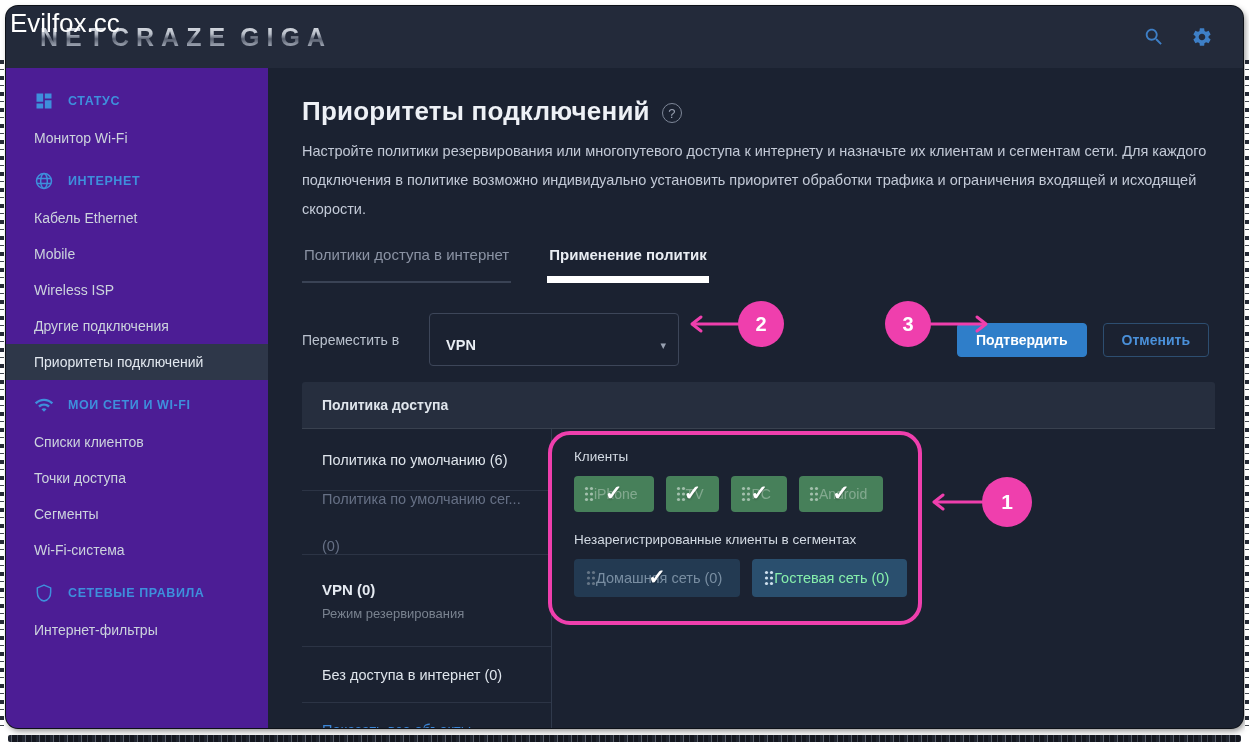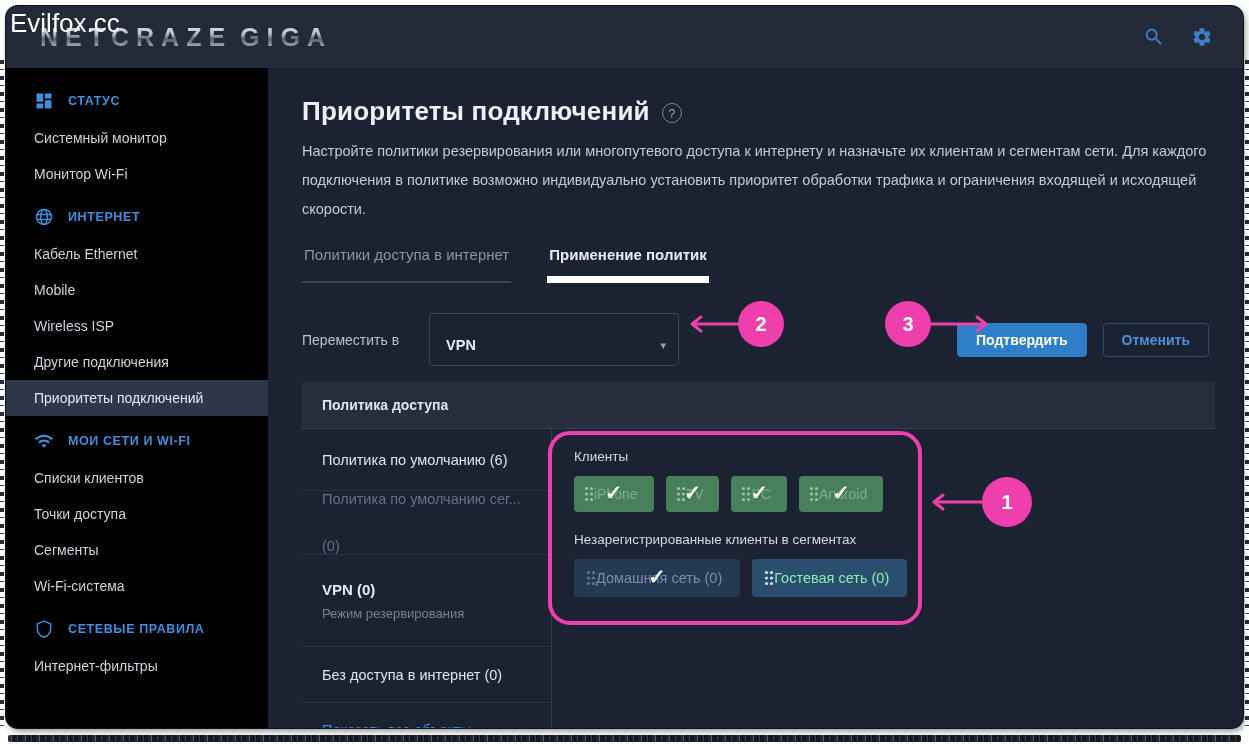--- a/index.html
+++ b/index.html
@@ -12,21 +12,21 @@
   .logo{display:flex;align-items:baseline;gap:8px;user-select:none;}
   .logo span{font-weight:700;font-size:25px;letter-spacing:7px;
     background:linear-gradient(180deg,#e6e9ee 0%,#b7bdc8 38%,#596070 55%,#9aa1ae 78%,#6a7180 100%);
     -webkit-background-clip:text;background-clip:text;color:transparent;}
   .topbar-icons{display:flex;align-items:center;gap:26px;}
   .tb-icon{width:22px;height:22px;color:#3e7fc6;cursor:pointer;}
   .tb-icon svg{width:100%;height:100%;fill:currentColor;}
   .watermark{position:absolute;top:2px;left:4px;z-index:60;color:#ffffff;font-size:26px;font-weight:400;}
   
   .body-row{display:flex;height:660px;}
-  .sidebar{width:262px;background:#000000;box-sizing:border-box;padding-top:8px;flex-shrink:0;}
+  .sidebar{width:262px;background:#4c1d95;box-sizing:border-box;padding-top:8px;flex-shrink:0;}
   .section-header{display:flex;align-items:center;height:38px;padding-left:28px;gap:14px;margin-top:6px;}
   .section-header .sec-icon{width:20px;height:20px;color:#3e8fdc;flex-shrink:0;}
   .section-header .sec-icon svg{width:100%;height:100%;}
   .section-header .sec-label{color:#3e8fdc;font-size:12.5px;font-weight:700;letter-spacing:.6px;}
   .side-item{height:36px;display:flex;align-items:center;padding-left:28px;color:#ccd3dd;font-size:14px;cursor:pointer;}
   .side-item.selected{background:#2e3749;color:#e2e8f0;}
   
   .main{flex:1;box-sizing:border-box;padding:28px 28px 0 34px;position:relative;background:#1b2231;}
   .title-row{display:flex;align-items:center;gap:12px;}
   .title-row h1{margin:0;font-size:26px;font-weight:700;color:#eef1f6;letter-spacing:.2px;}
@@ -126,21 +126,20 @@
 
       <nav class="sidebar">
         <div class="section-header">
           <span class="sec-icon">
             <svg viewBox="0 0 24 24" fill="currentColor">
                 <path d="M3 13h8V3H3v10zm0 8h8v-6H3v6zm10 0h8V11h-8v10zm0-18v6h8V3h-8z"></path>
               </svg>
           </span>
           <span class="sec-label">СТАТУС</span>
         </div>
-        <div class="side-item">Системный монитор</div>
         <div class="side-item">Монитор Wi-Fi</div>
 
         <div class="section-header">
           <span class="sec-icon">
             <svg viewBox="0 0 24 24" fill="none" stroke="currentColor" stroke-width="1.8">
                 <circle cx="12" cy="12" r="9"></circle>
                 <ellipse cx="12" cy="12" rx="4" ry="9"></ellipse>
                 <path d="M3.5 9h17M3.5 15h17"></path>
               </svg>
           </span>

